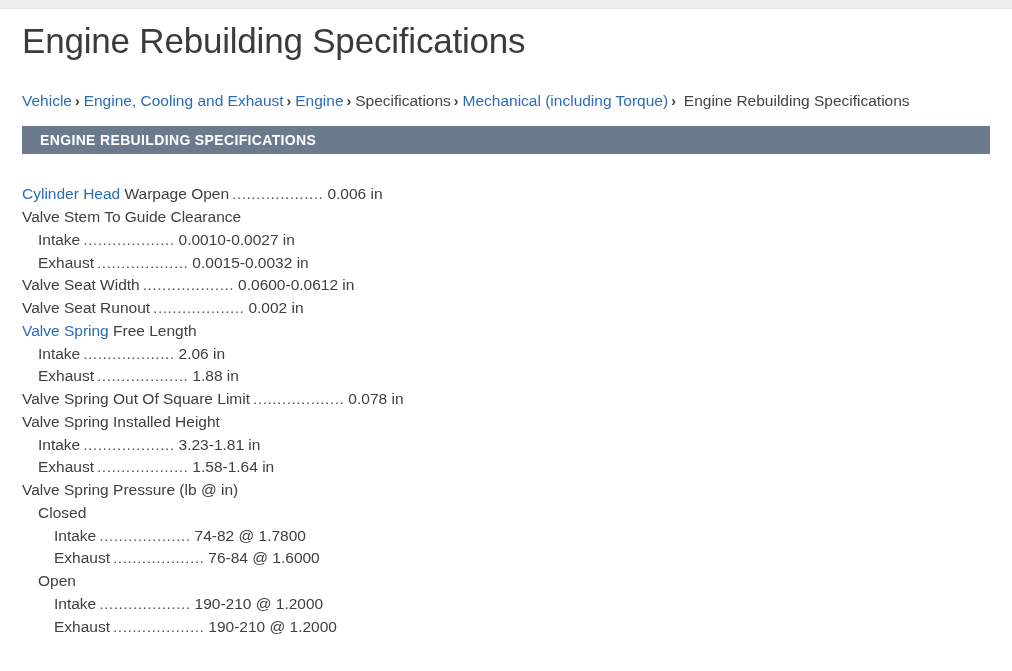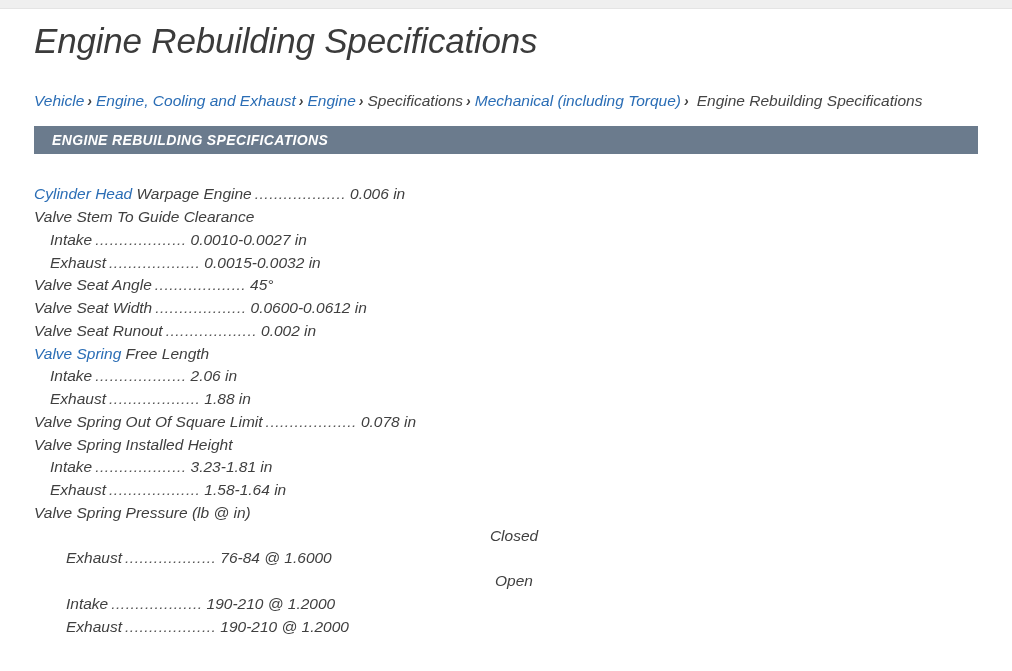--- a/index.html
+++ b/index.html
@@ -16,23 +16,22 @@
   }
 
   .top-strip {
     height: 8px;
     width: 100%;
     background: #efefef;
     border-bottom: 1px solid #e4e4e4;
   }
 
   .page {
-    padding: 0 34px;
+    padding: 0 22px;
     box-sizing: border-box;
-    font-style: italic;
   }
 
   .page-title {
     font-size: 35px;
     font-weight: 300;
     color: #3b3b3b;
     letter-spacing: -0.2px;
     margin: 10px 0 0 0;
     line-height: 1.25;
     white-space: nowrap;
@@ -86,21 +85,21 @@
     font-size: 15.5px;
     color: #3f3f3f;
     line-height: 22.75px;
   }
 
   .spec-row {
     white-space: nowrap;
     line-height: 22.75px;
   }
   .spec-row.lvl-1 { padding-left: 16px; }
-  .spec-row.lvl-2 { padding-left: 16px; text-align: center; }
+  .spec-row.lvl-2 { padding-left: 16px; }
   .spec-row.lvl-3 { padding-left: 32px; }
 
   .spec-link {
     color: #2a6db5;
     text-decoration: none;
     cursor: pointer;
   }
   .spec-label { color: #3f3f3f; }
   .spec-leader {
     color: #555555;
@@ -118,35 +117,35 @@
 
   <h1 class="page-title">Engine Rebuilding Specifications</h1>
 
   <nav class="breadcrumb"><span class="crumb-link">Vehicle</span><span class="crumb-sep">›</span><span class="crumb-link">Engine, Cooling and Exhaust</span><span class="crumb-sep">›</span><span class="crumb-link">Engine</span><span class="crumb-sep">›</span><span class="crumb-plain">Specifications</span><span class="crumb-sep">›</span><span class="crumb-link">Mechanical (including Torque)</span><span class="crumb-sep wide-after">›</span><span class="crumb-plain">Engine Rebuilding Specifications</span></nav>
 
   <div class="section-bar">
     <span class="section-bar-title">ENGINE REBUILDING SPECIFICATIONS</span>
   </div>
 
   <div class="spec-body">
-      <div class="spec-row"><span class="spec-link">Cylinder Head</span><span class="spec-label"> Warpage Engine</span><span class="spec-leader">...................</span><span class="spec-value">0.006 in</span></div>
+      <div class="spec-row"><span class="spec-link">Cylinder Head</span><span class="spec-label"> Warpage Open</span><span class="spec-leader">...................</span><span class="spec-value">0.006 in</span></div>
       <div class="spec-row"><span class="spec-label">Valve Stem To Guide Clearance</span></div>
       <div class="spec-row lvl-1"><span class="spec-label">Intake</span><span class="spec-leader">...................</span><span class="spec-value">0.0010-0.0027 in</span></div>
       <div class="spec-row lvl-1"><span class="spec-label">Exhaust</span><span class="spec-leader">...................</span><span class="spec-value">0.0015-0.0032 in</span></div>
-      <div class="spec-row"><span class="spec-label">Valve Seat Angle</span><span class="spec-leader">...................</span><span class="spec-value">45°</span></div>
       <div class="spec-row"><span class="spec-label">Valve Seat Width</span><span class="spec-leader">...................</span><span class="spec-value">0.0600-0.0612 in</span></div>
       <div class="spec-row"><span class="spec-label">Valve Seat Runout</span><span class="spec-leader">...................</span><span class="spec-value">0.002 in</span></div>
       <div class="spec-row"><span class="spec-link">Valve Spring</span><span class="spec-label"> Free Length</span></div>
       <div class="spec-row lvl-1"><span class="spec-label">Intake</span><span class="spec-leader">...................</span><span class="spec-value">2.06 in</span></div>
       <div class="spec-row lvl-1"><span class="spec-label">Exhaust</span><span class="spec-leader">...................</span><span class="spec-value">1.88 in</span></div>
       <div class="spec-row"><span class="spec-label">Valve Spring Out Of Square Limit</span><span class="spec-leader">...................</span><span class="spec-value">0.078 in</span></div>
       <div class="spec-row"><span class="spec-label">Valve Spring Installed Height</span></div>
       <div class="spec-row lvl-1"><span class="spec-label">Intake</span><span class="spec-leader">...................</span><span class="spec-value">3.23-1.81 in</span></div>
       <div class="spec-row lvl-1"><span class="spec-label">Exhaust</span><span class="spec-leader">...................</span><span class="spec-value">1.58-1.64 in</span></div>
       <div class="spec-row"><span class="spec-label">Valve Spring Pressure (lb @ in)</span></div>
       <div class="spec-row lvl-2"><span class="spec-label">Closed</span></div>
+      <div class="spec-row lvl-3"><span class="spec-label">Intake</span><span class="spec-leader">...................</span><span class="spec-value">74-82 @ 1.7800</span></div>
       <div class="spec-row lvl-3"><span class="spec-label">Exhaust</span><span class="spec-leader">...................</span><span class="spec-value">76-84 @ 1.6000</span></div>
       <div class="spec-row lvl-2"><span class="spec-label">Open</span></div>
       <div class="spec-row lvl-3"><span class="spec-label">Intake</span><span class="spec-leader">...................</span><span class="spec-value">190-210 @ 1.2000</span></div>
       <div class="spec-row lvl-3"><span class="spec-label">Exhaust</span><span class="spec-leader">...................</span><span class="spec-value">190-210 @ 1.2000</span></div>
     </div>
 
 </div>
 
 </body></html>

